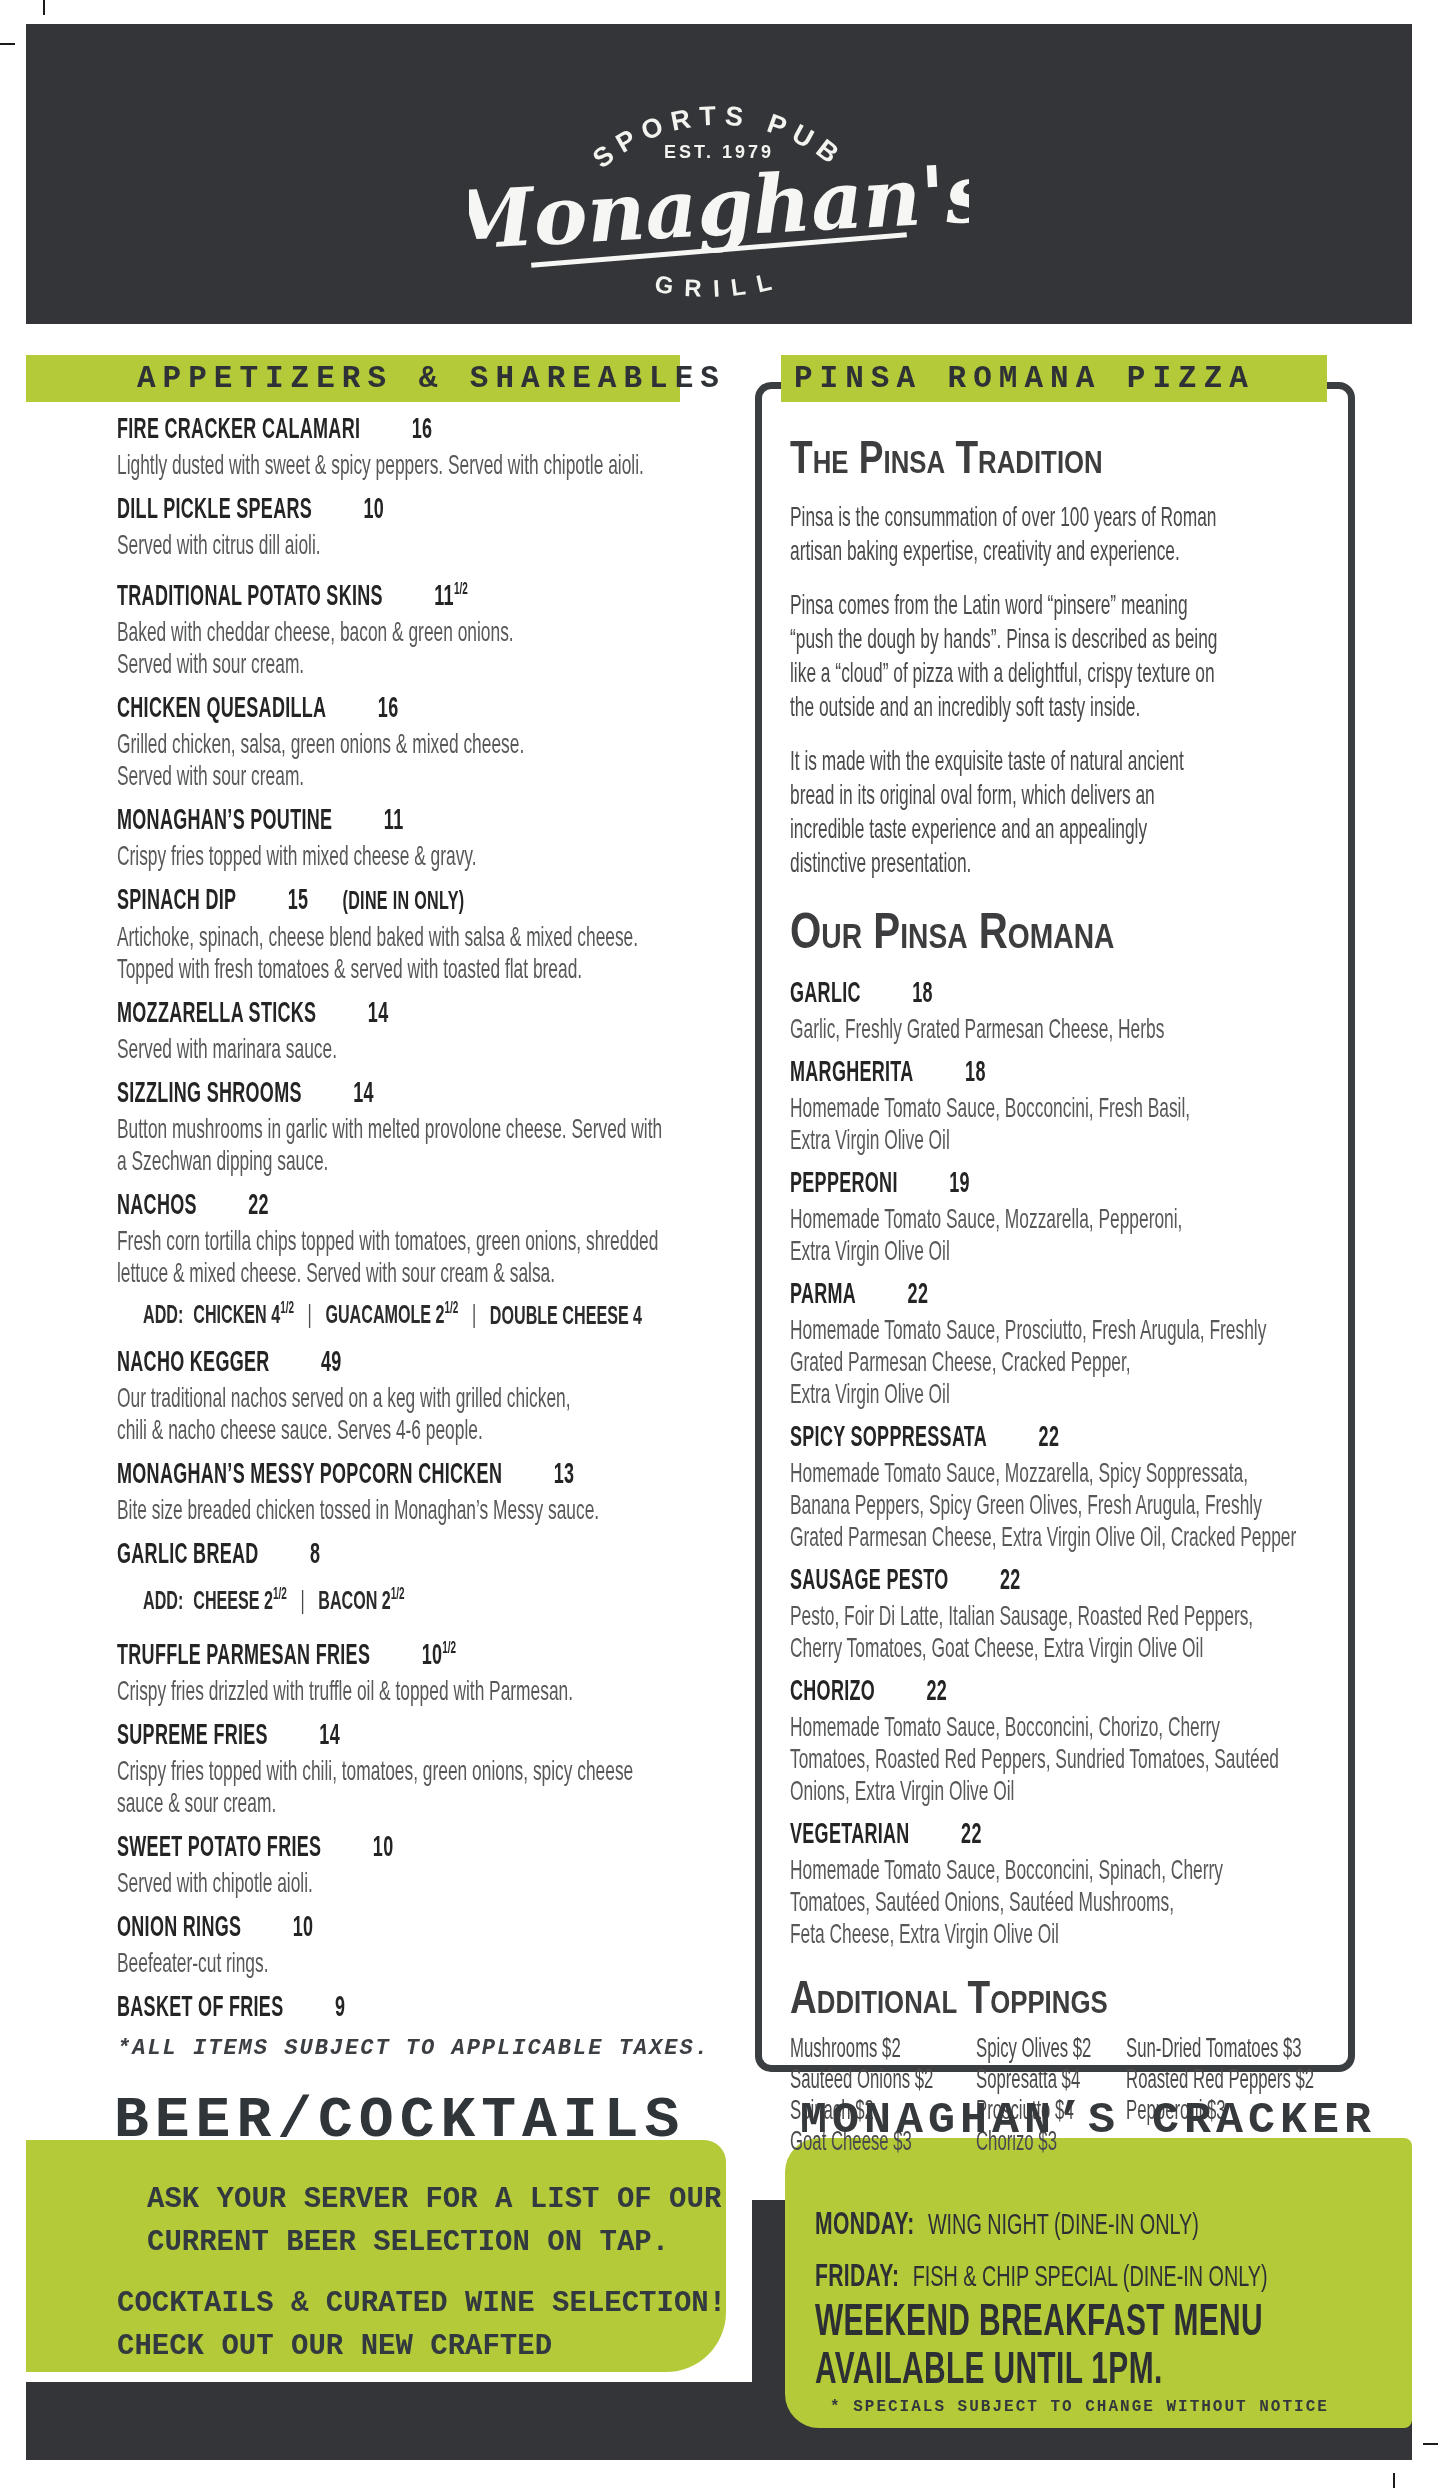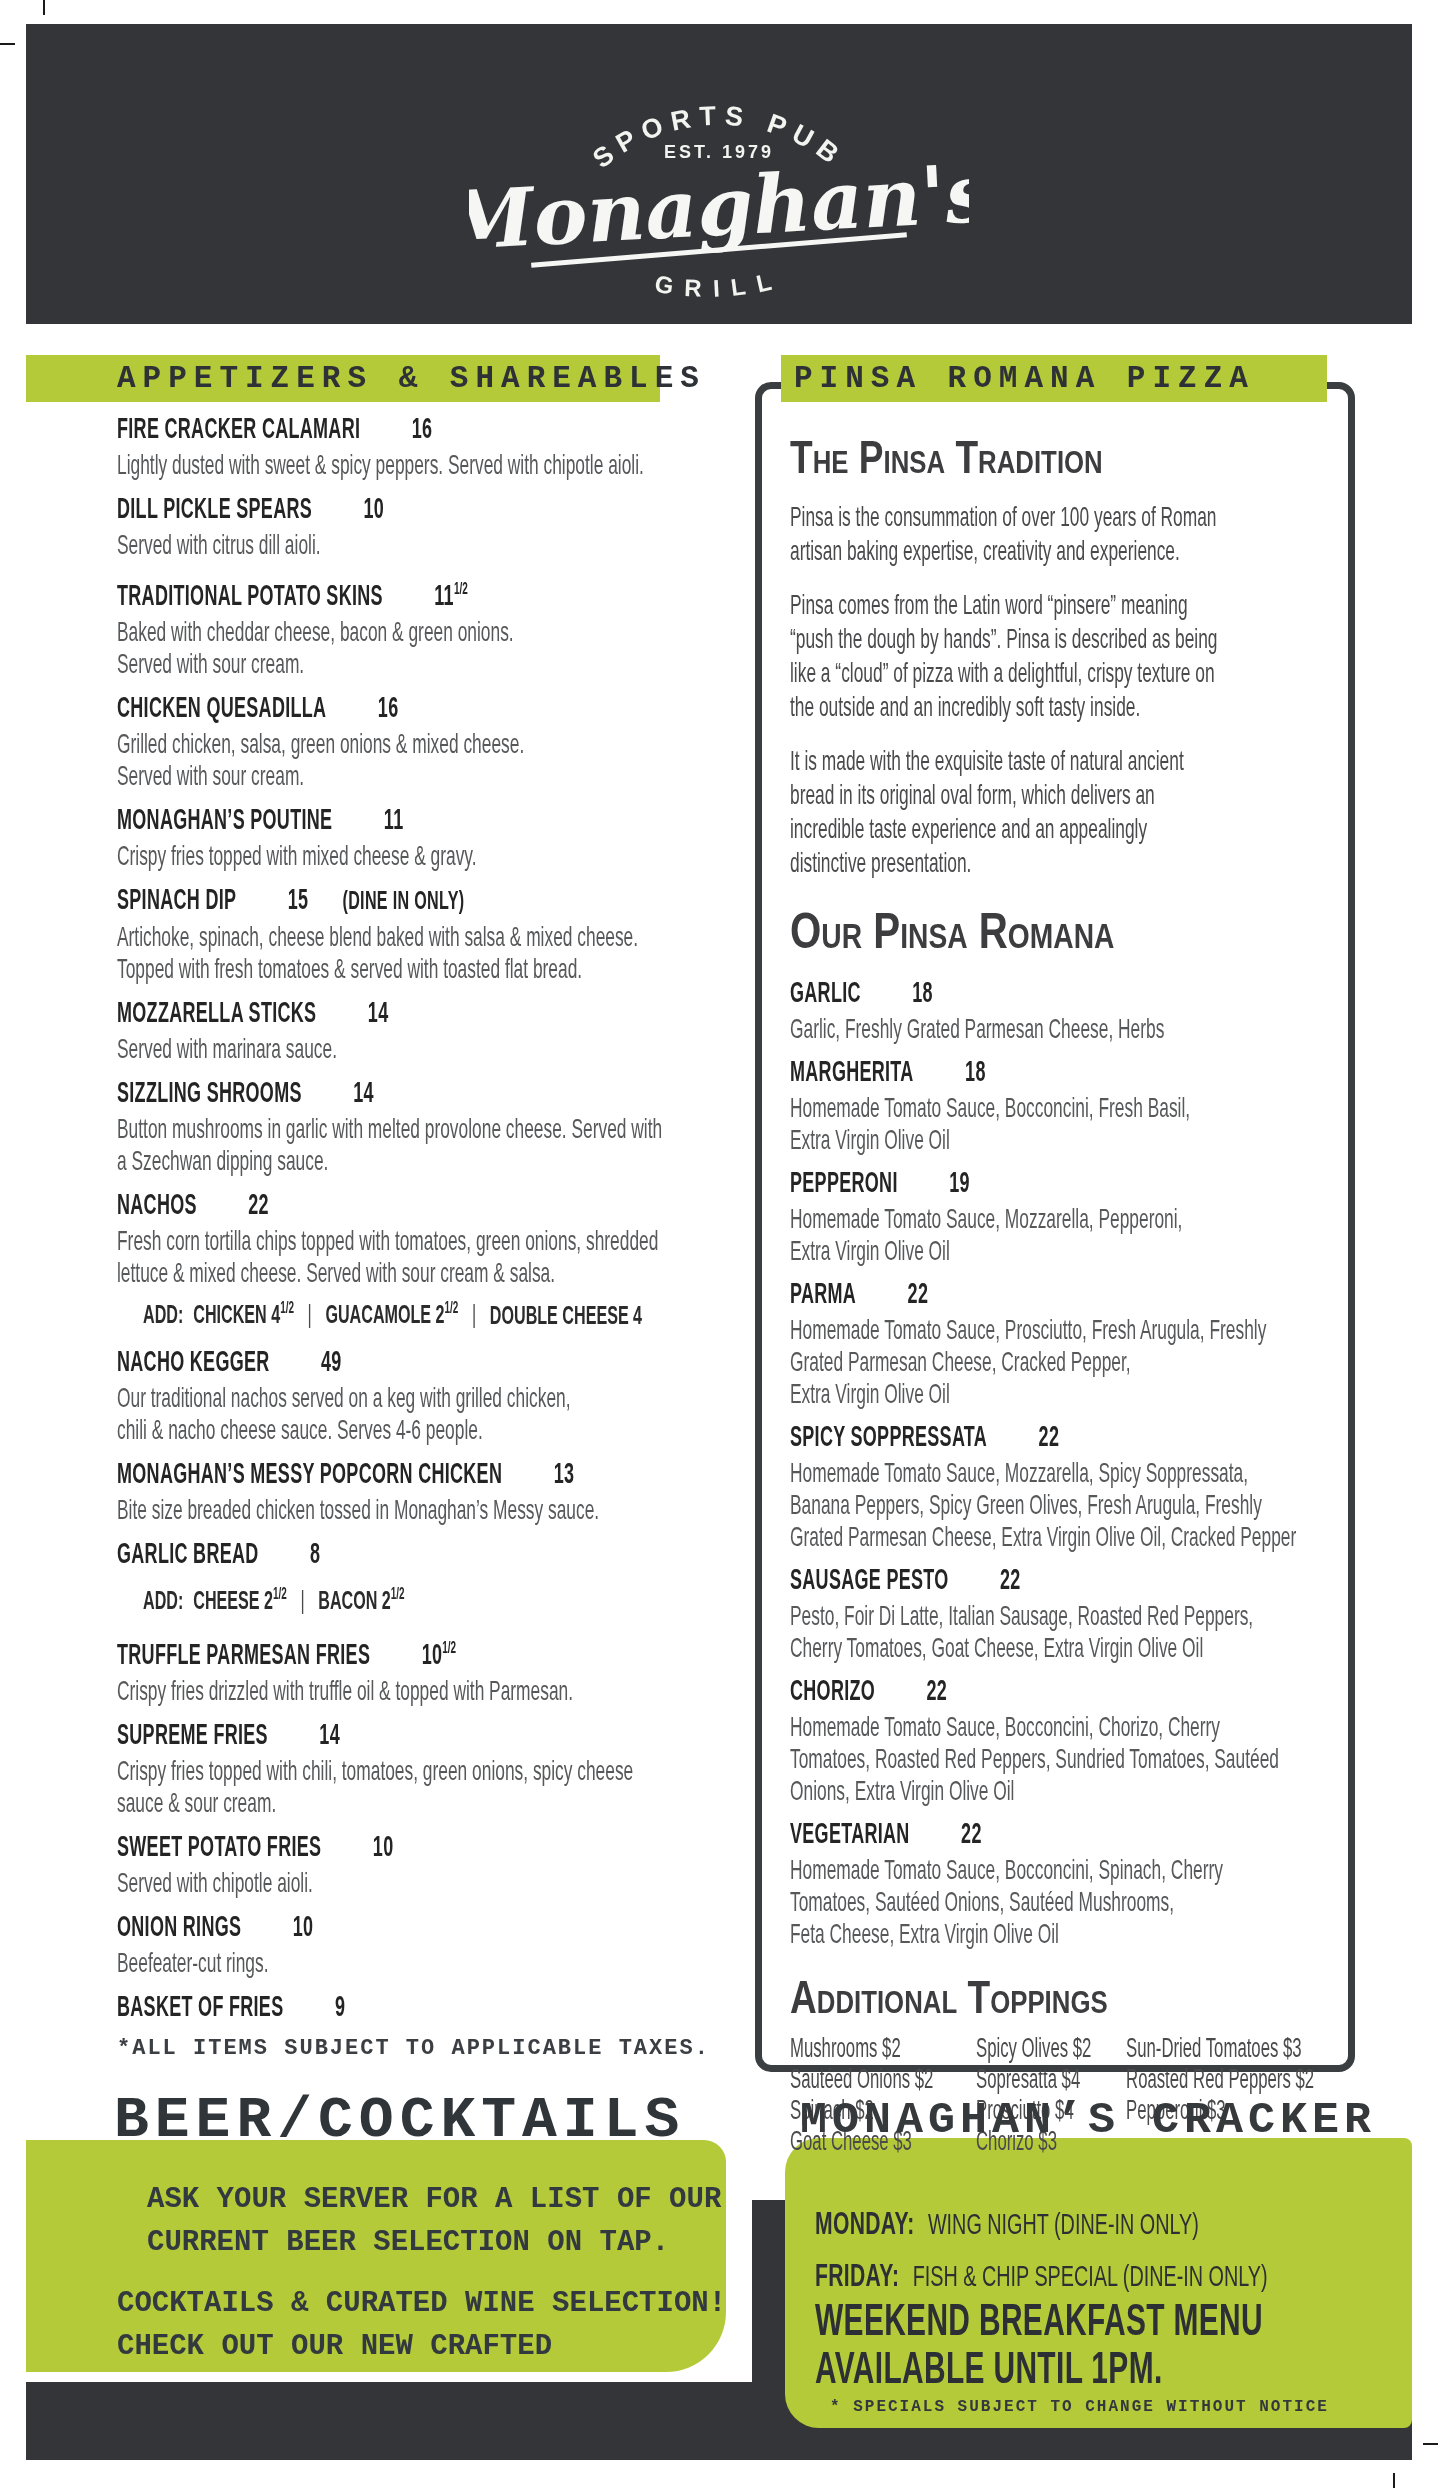--- a/index.html
+++ b/index.html
@@ -7,21 +7,21 @@
          font-family:"Liberation Sans",sans-serif;}
   
   .mark{position:absolute;background:#1a1a1a;}
   
   .masthead{position:absolute;left:26px;top:24px;width:1386px;height:300px;background:#333538;}
   .logo{position:absolute;left:50%;top:6px;transform:translateX(-50%);}
   
   .bar{position:absolute;height:47px;background:#b4ca39;}
   .bar span{display:block;line-height:47px;font-family:"Liberation Mono",monospace;
             font-weight:bold;font-size:31px;letter-spacing:7px;color:#2e3236;white-space:nowrap;}
-  .appbar{left:26px;top:355px;width:634px;}
+  .appbar{left:26px;top:355px;width:634px;padding-left:20px;}
   .appbar span{padding-left:91px;}
   .pinsabar{left:781px;top:355px;width:546px;z-index:3;}
   .pinsabar span{padding-left:13px;}
   
   .leftcol{position:absolute;left:117px;top:412px;width:640px;}
   .rightcol{position:absolute;left:790px;top:430px;width:560px;z-index:3;}
   .cx{transform:scaleX(0.62);transform-origin:0 0;width:1016px;}
   .rightcol .cx{width:895px;}
   
   .item{margin-bottom:11px;}
@@ -31,21 +31,21 @@
   .iname .prc{margin-left:83px;}
   .iname .note{margin-left:55px;font-size:26px;}
   sup.fr{font-size:16px;vertical-align:super;letter-spacing:0;}
   .idesc{font-size:28px;line-height:32px;color:#57585a;white-space:nowrap;}
   .iadd{font-size:26px;line-height:40px;color:#2b2b2b;white-space:nowrap;padding-left:42px;
         font-weight:600;}
   .iadd .lbl{font-weight:bold;margin-right:16px;}
   .iadd .bar-sep{font-weight:400;color:#4a4a4c;margin:0 22px;}
   
   .taxnote{position:absolute;left:117px;top:2036px;font-family:"Liberation Mono",monospace;
-           font-size:22px;letter-spacing:2px;color:#3b3e42;font-weight:600;white-space:nowrap;}
+           font-size:22px;letter-spacing:2px;color:#3b3e42;font-weight:600;white-space:nowrap;font-style:italic;}
   
   .beerbox{position:absolute;left:26px;top:2140px;width:700px;height:232px;background:#b4ca39;
            border-radius:0 22px 60px 0;z-index:1;}
   .beertitle{position:absolute;left:114px;top:2088px;margin:0;z-index:2;
              font-family:"Liberation Mono",monospace;font-weight:bold;font-size:58px;
              letter-spacing:6px;color:#30353a;white-space:nowrap;}
   .beertext{position:absolute;left:117px;z-index:2;font-family:"Liberation Mono",monospace;
             font-weight:bold;font-size:29px;line-height:43px;color:#333a3f;white-space:nowrap;}
   .beertext.t1{top:2178px;margin-left:30px;}
   .beertext.t2{top:2282px;}

